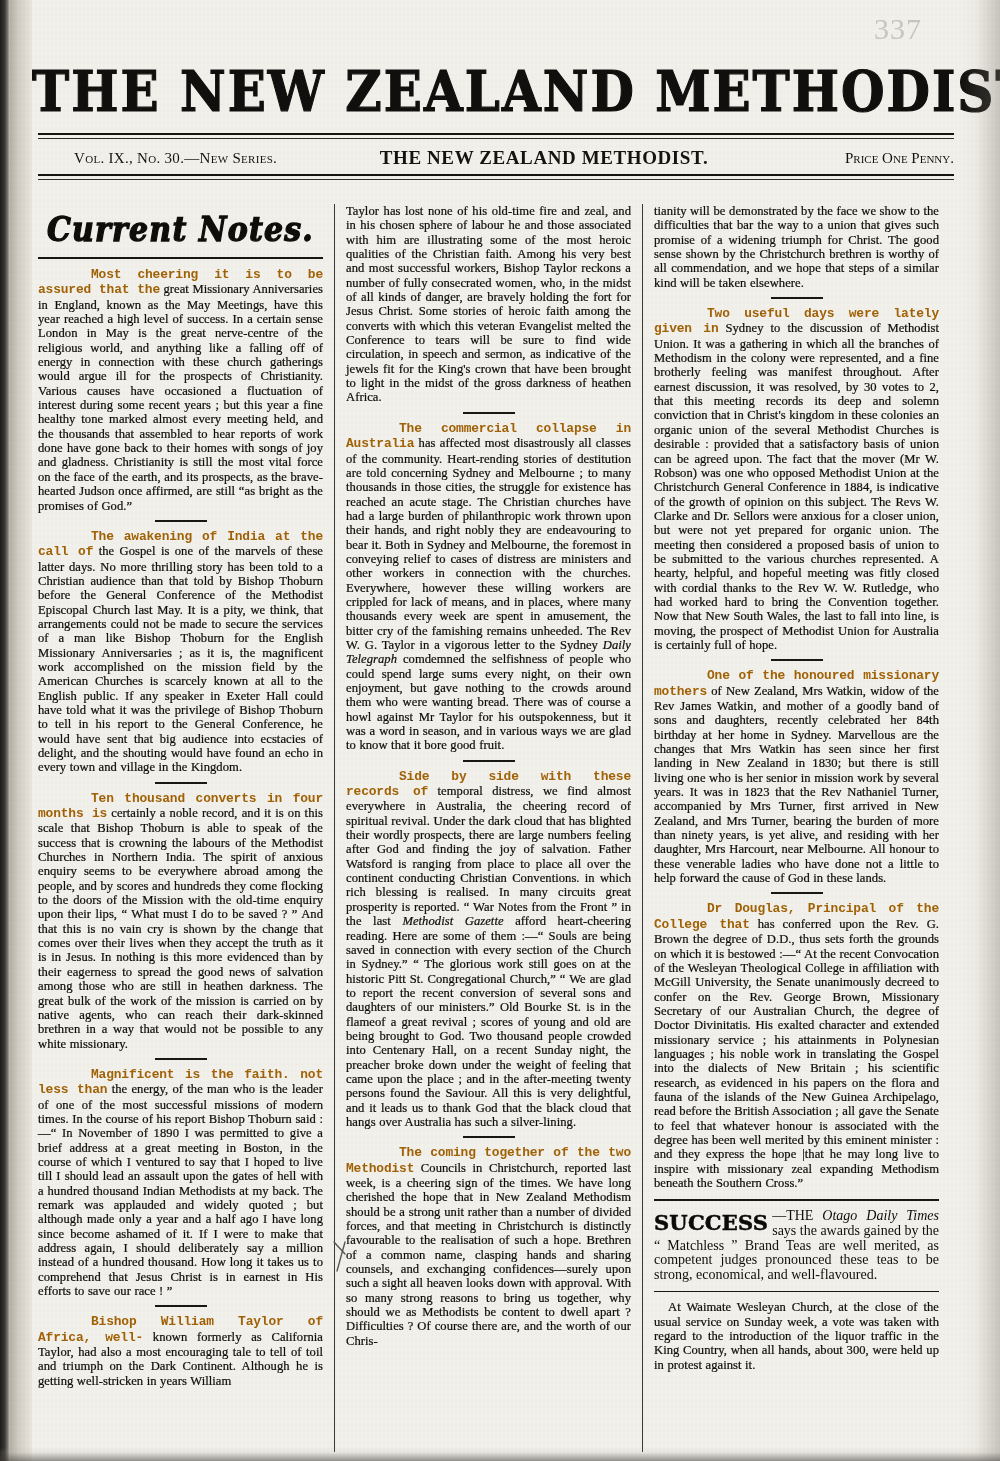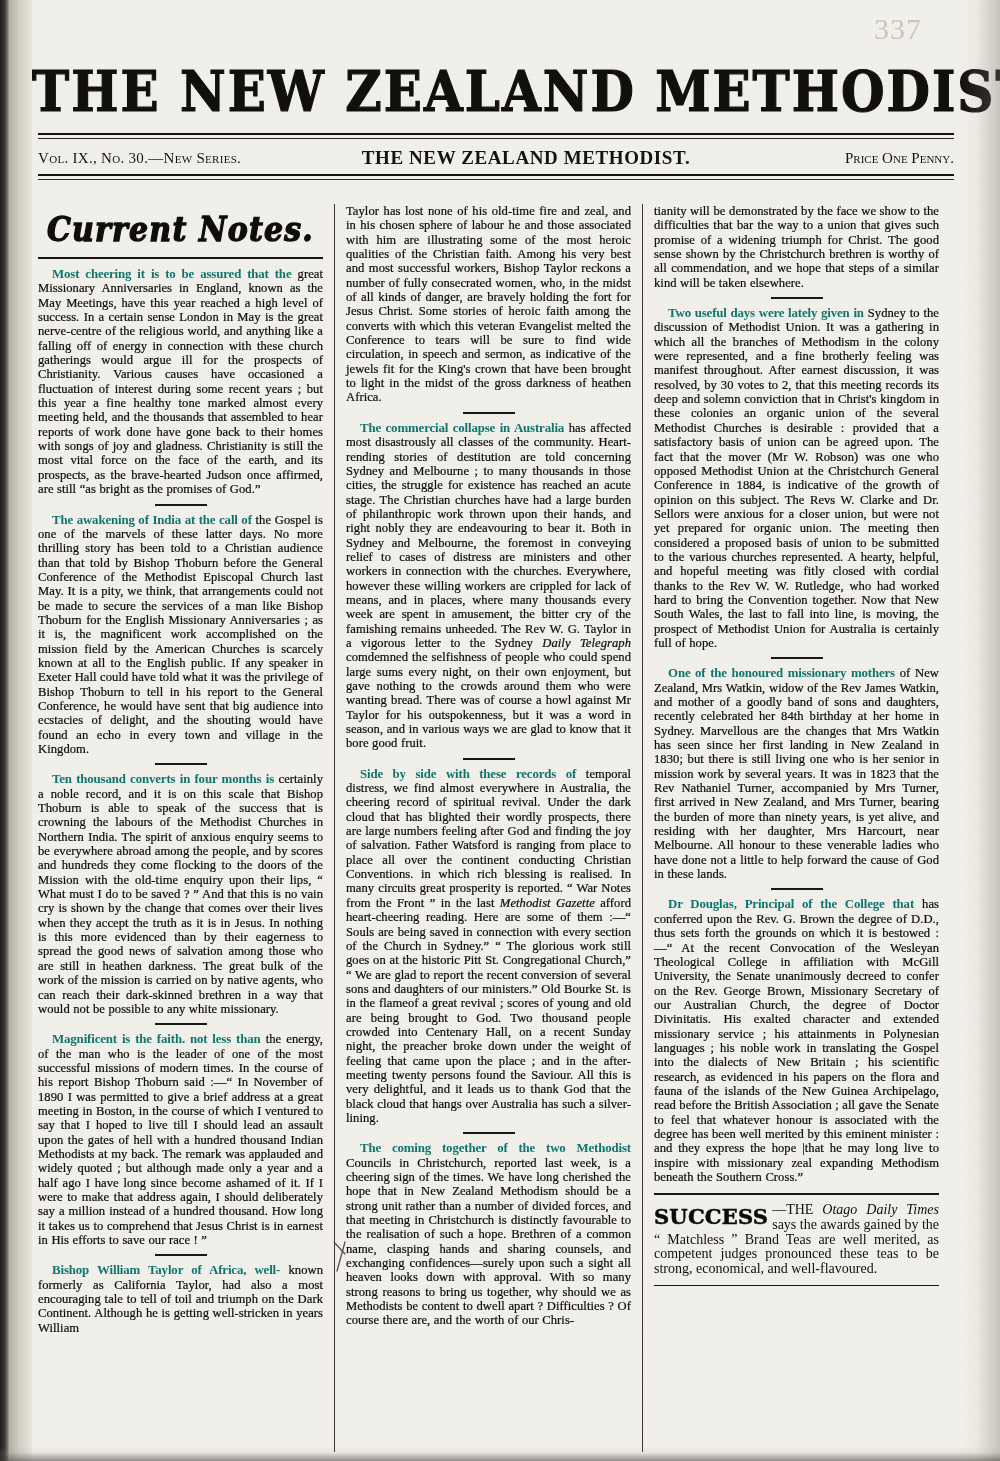--- a/index.html
+++ b/index.html
@@ -105,21 +105,21 @@
     position: absolute; left: 6px; top: 138px;
     width: 916px; height: 1px; background: #2b2822;
   }
   #folio-line {
     position: absolute;
     left: 6px; top: 145px;
     width: 916px; height: 26px;
     display: flex; align-items: center;
   }
   .folio-cell { font-size: 15px; color: #16140f; white-space: nowrap; }
-  #folio-vol { flex: 0 0 250px; font-variant: small-caps; letter-spacing: .3px; }
+  #folio-vol { flex: 0 0 250px; font-variant: small-caps; letter-spacing: .3px; margin-left: 36px; }
   #folio-center {
     flex: 1 1 auto; text-align: center;
     font-size: 19px; letter-spacing: .6px; font-weight: 700;
   }
   #folio-price { flex: 0 0 190px; text-align: right; font-variant: small-caps; }
   #rule-bot-1 {
     position: absolute; left: 6px; top: 174px;
     width: 916px; height: 2px; background: #17150f;
   }
   #rule-bot-2 {
@@ -151,25 +151,26 @@
     font-size: 12.6px;
     line-height: 14.35px;
     text-align: justify;
     color: #100f0c;
     letter-spacing: .05px;
     word-spacing: .3px;
     -webkit-text-stroke: .22px #100f0c;
   }
   .column p { text-indent: 14px; }
   .lead {
-    font-family: Liberation Serif, serif;
+    font-family: Liberation Mono, monospace;
     font-weight: 700;
     font-size: 12.9px;
     letter-spacing: -.15px;
-    color: #0f766e;
+    color: #a16207;
+    margin-left: 39px;
     -webkit-text-stroke: 0;
   }
   i { font-style: italic; }
 
   
   .sep {
     height: 0;
     border: 0;
     border-top: 2.5px solid #1a1814;
     width: 52px;
@@ -330,20 +331,21 @@
         <hr class="sep-wide double">
 
         <div id="success-ad">
           <span id="success-word">SUCCESS</span>
           <div id="success-body"><span>—</span><span>THE </span><i>Otago Daily Times</i><span> says the awards gained by the “ Matchless ” Brand Teas are well merited, as competent judges pronounced these teas to be strong, economical, and well-flavoured.</span></div>
           <div style="clear:both"></div>
         </div>
 
         <hr class="sep-wide">
 
+        <p><span>At Waimate Wesleyan Church, at the close of the usual service on Sunday week, a vote was taken with regard to the introduction of the liquor traffic in the King Country, when all hands, about 300, were held up in protest against it.</span></p>
 
       </div>
 
     </div>
   </div>
 
   <div id="scan-edge-dark"></div>
   <div id="gutter-shadow"></div>
   <div id="right-edge"></div>
   <div id="bottom-edge"></div>

